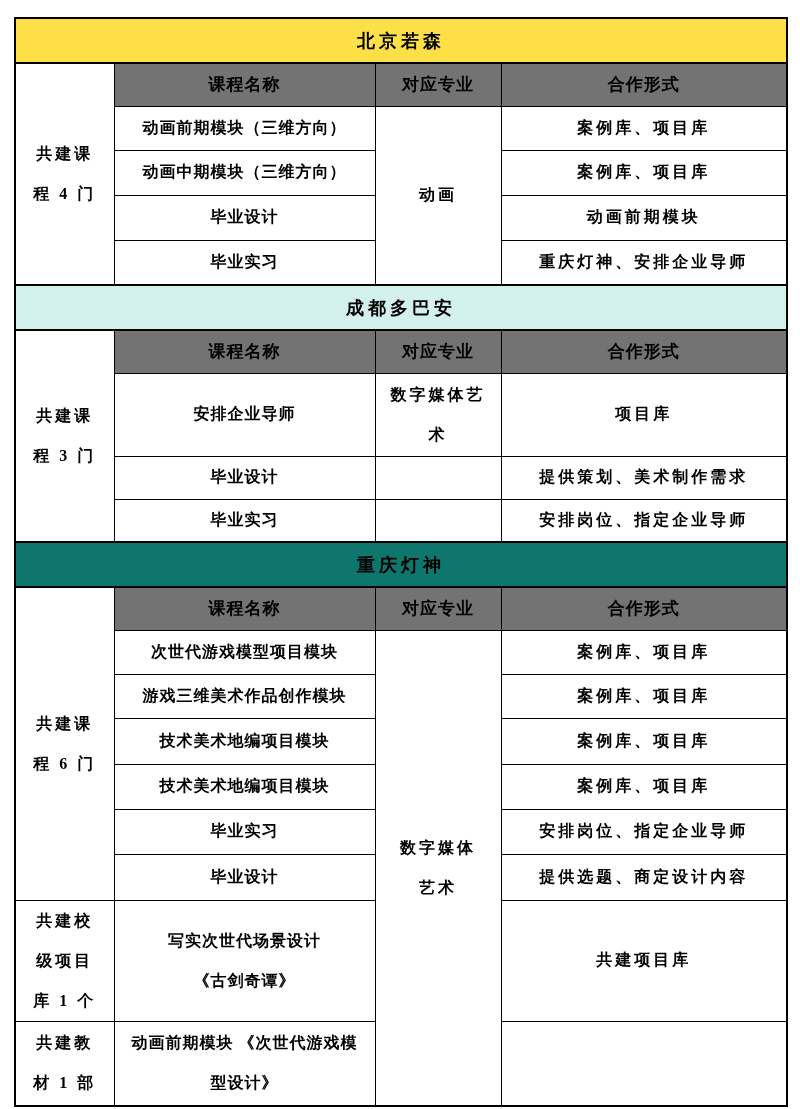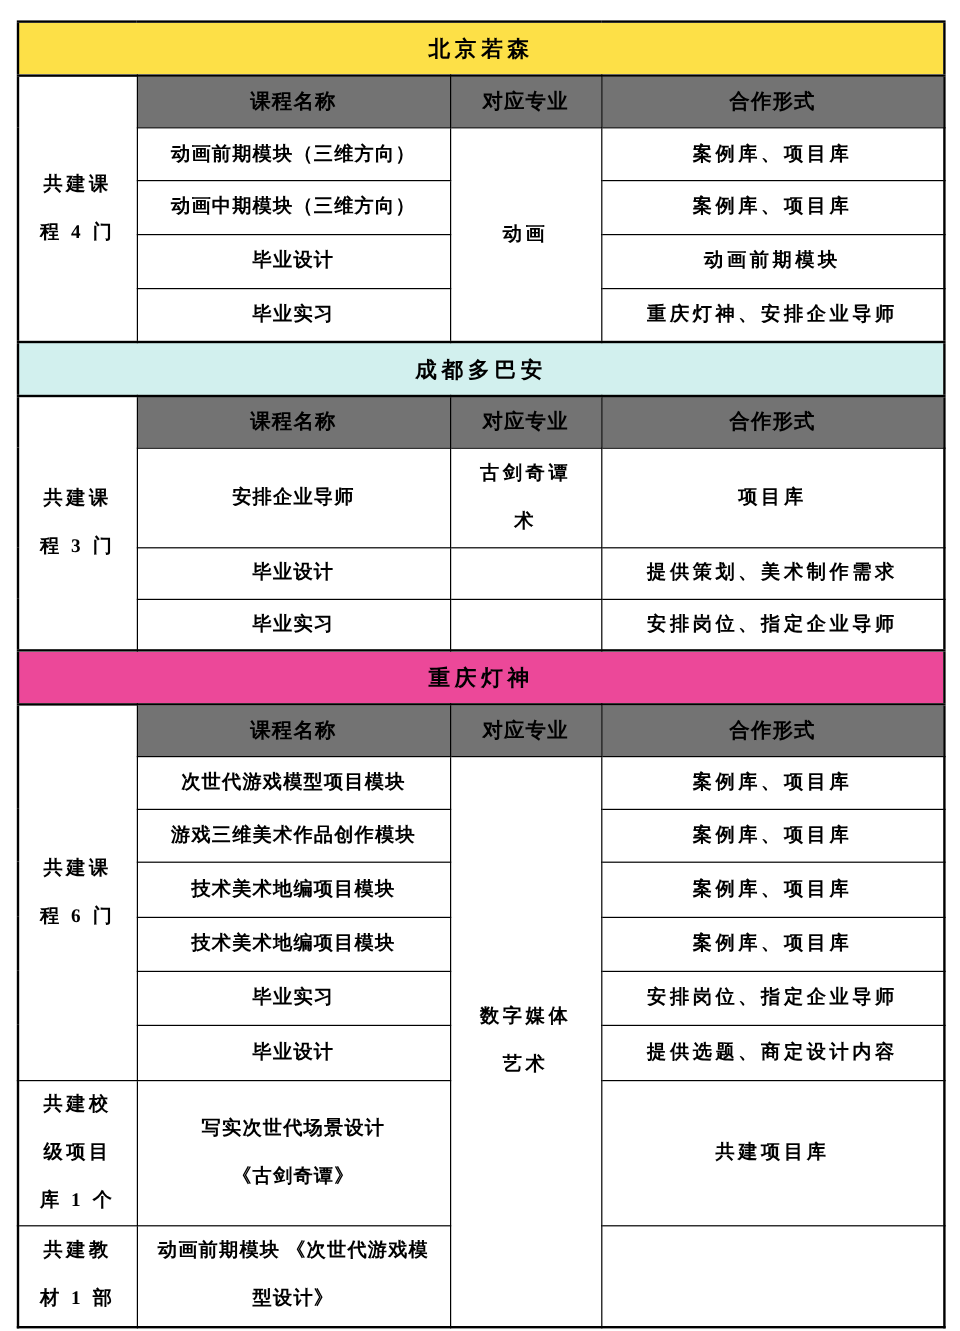--- a/index.html
+++ b/index.html
@@ -91,37 +91,37 @@
   </tr>
   <tr style="height:43px">
     <td rowspan="4" class="cell-left ml">共建课
 程 3 门</td>
     <th>课程名称</th>
     <th>对应专业</th>
     <th>合作形式</th>
   </tr>
   <tr style="height:83px">
     <td class="cell-course">安排企业导师</td>
-    <td class="cell-major ml">古剑奇谭
+    <td class="cell-major ml">数字媒体艺
 术</td>
     <td class="cell-coop">项目库</td>
   </tr>
   <tr style="height:43px">
     <td class="cell-course">毕业设计</td>
     <td class="cell-major"></td>
     <td class="cell-coop">提供策划、美术制作需求</td>
   </tr>
   <tr style="height:43px">
     <td class="cell-course">毕业实习</td>
     <td class="cell-major"></td>
     <td class="cell-coop">安排岗位、指定企业导师</td>
   </tr>
 
   <tr class="band">
-    <td colspan="4" style="background-color: #ec4899;">重庆灯神</td>
+    <td colspan="4" style="background-color: #0f766e;">重庆灯神</td>
   </tr>
   <tr style="height:43px">
     <td rowspan="7" class="cell-left ml">共建课
 程 6 门</td>
     <th>课程名称</th>
     <th>对应专业</th>
     <th>合作形式</th>
   </tr>
   <tr style="height:44px">
     <td class="cell-course">次世代游戏模型项目模块</td>

